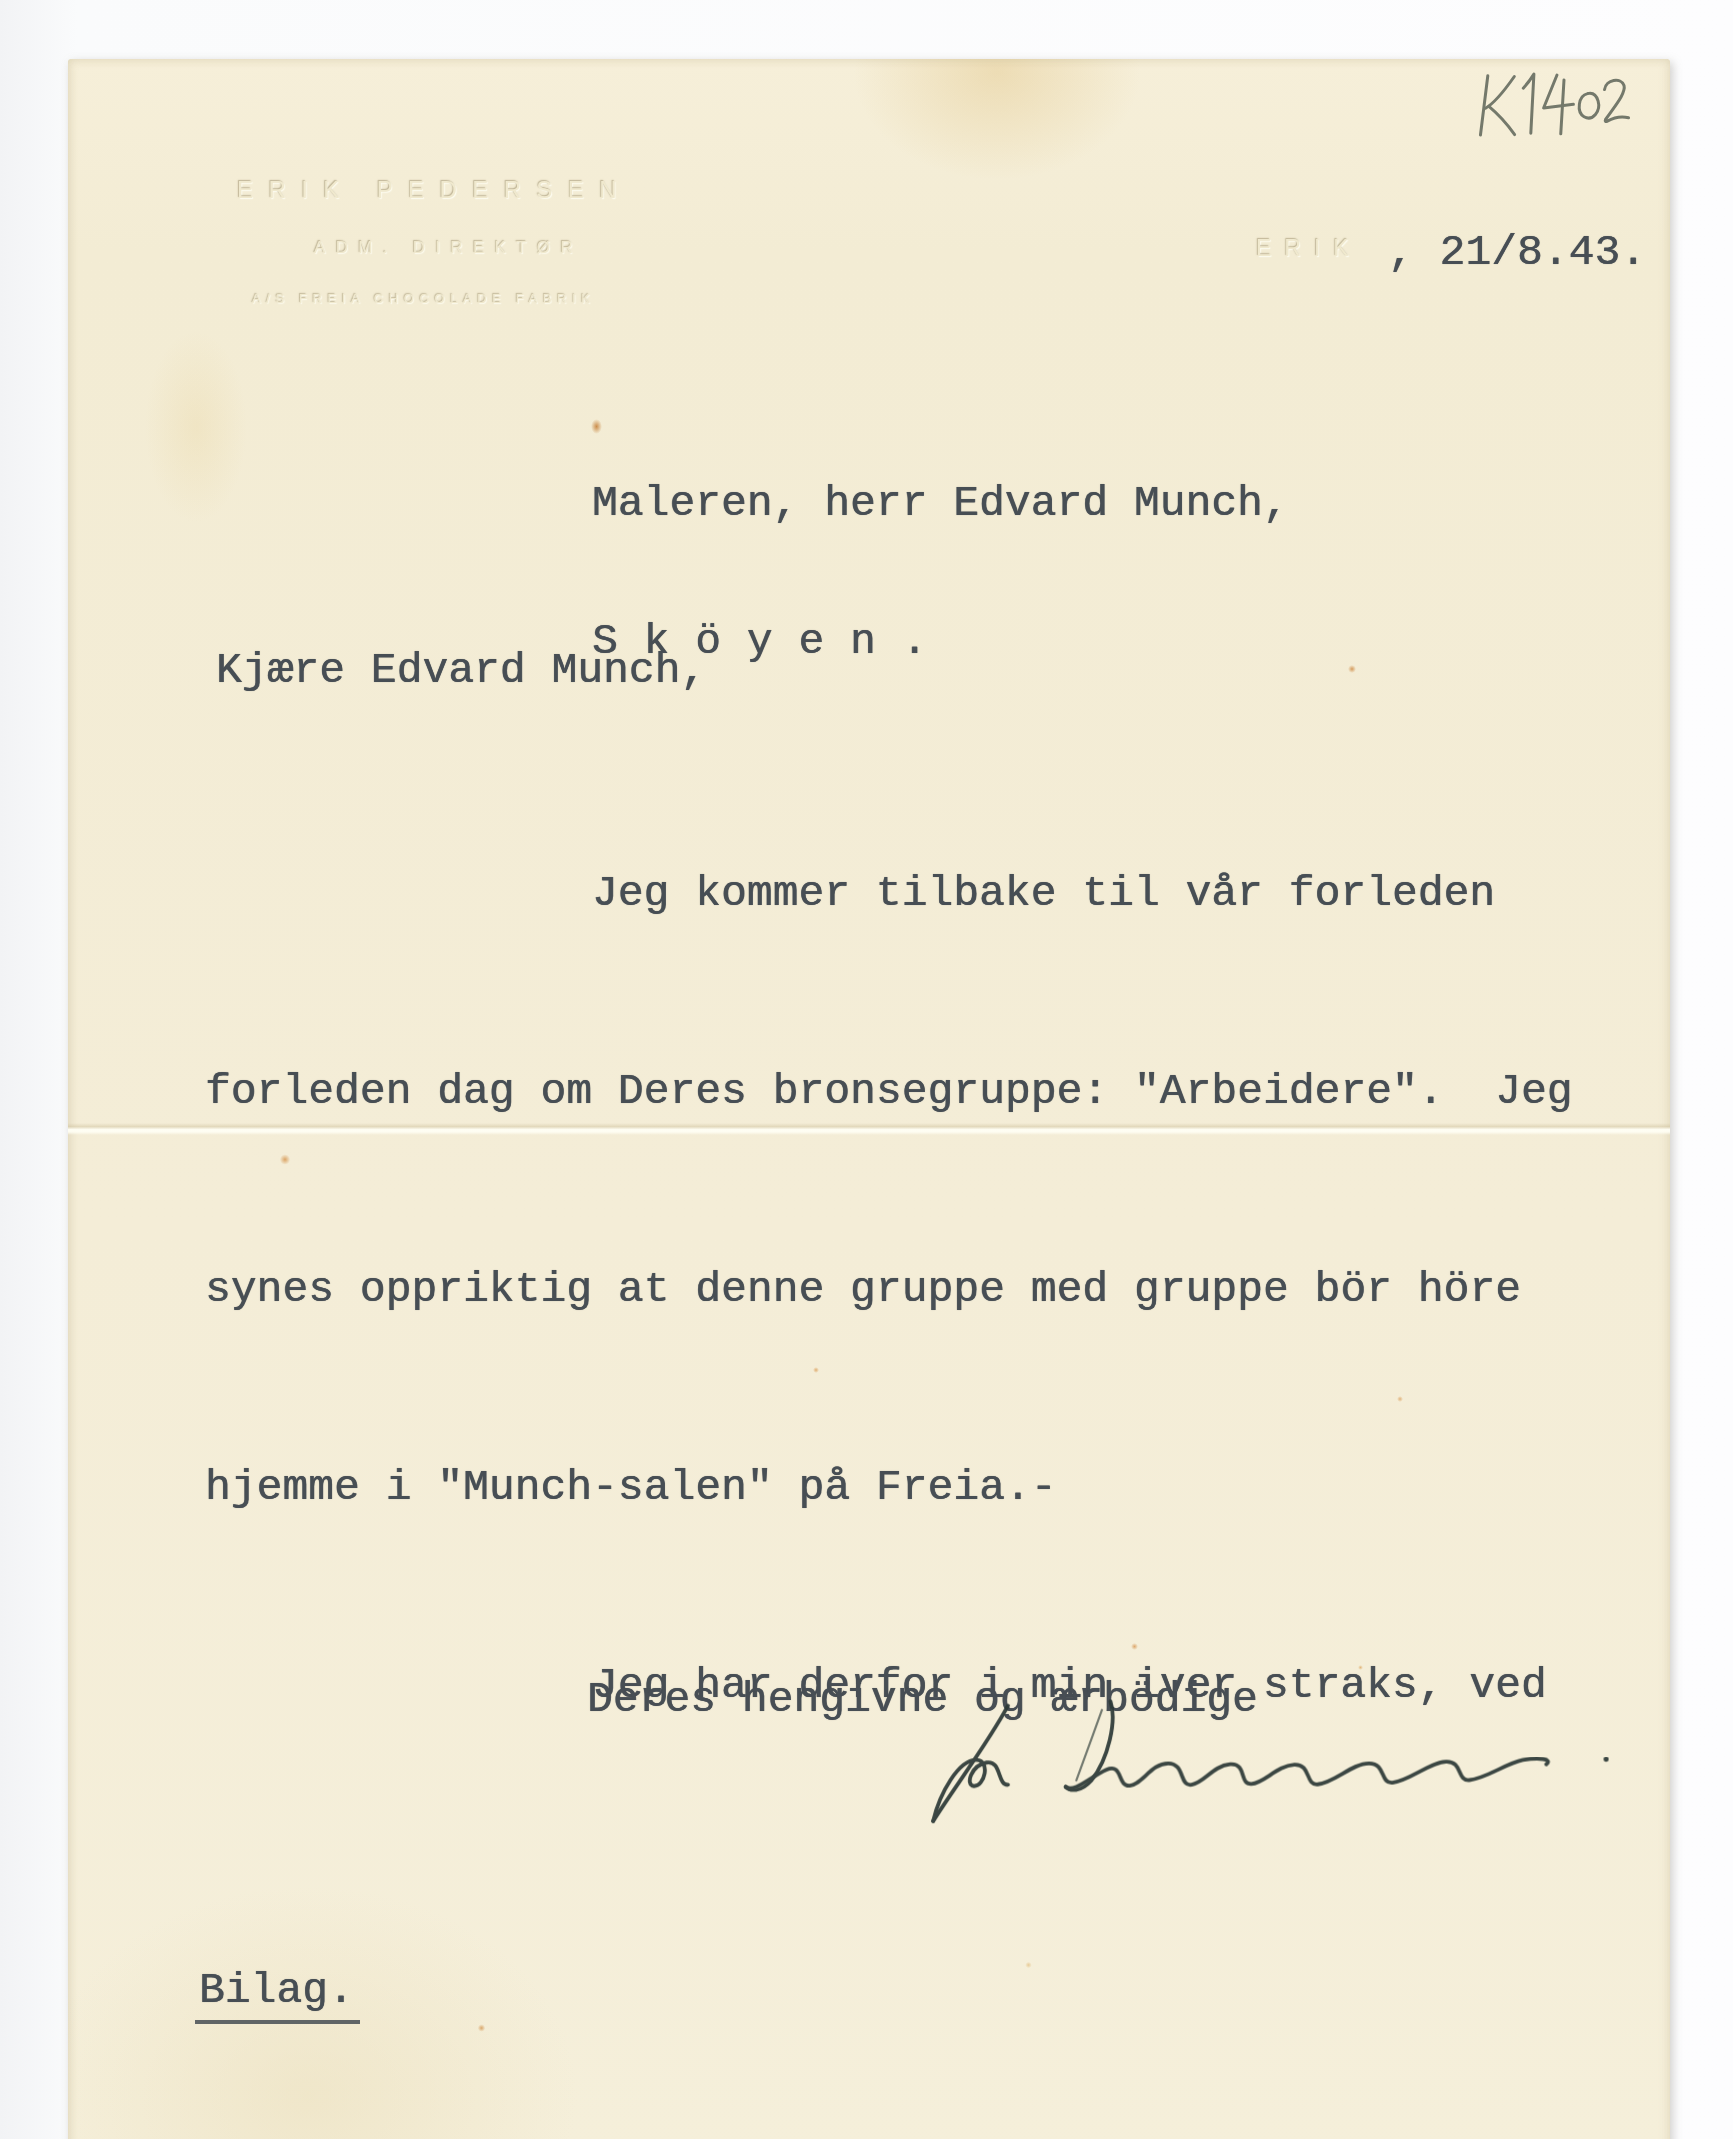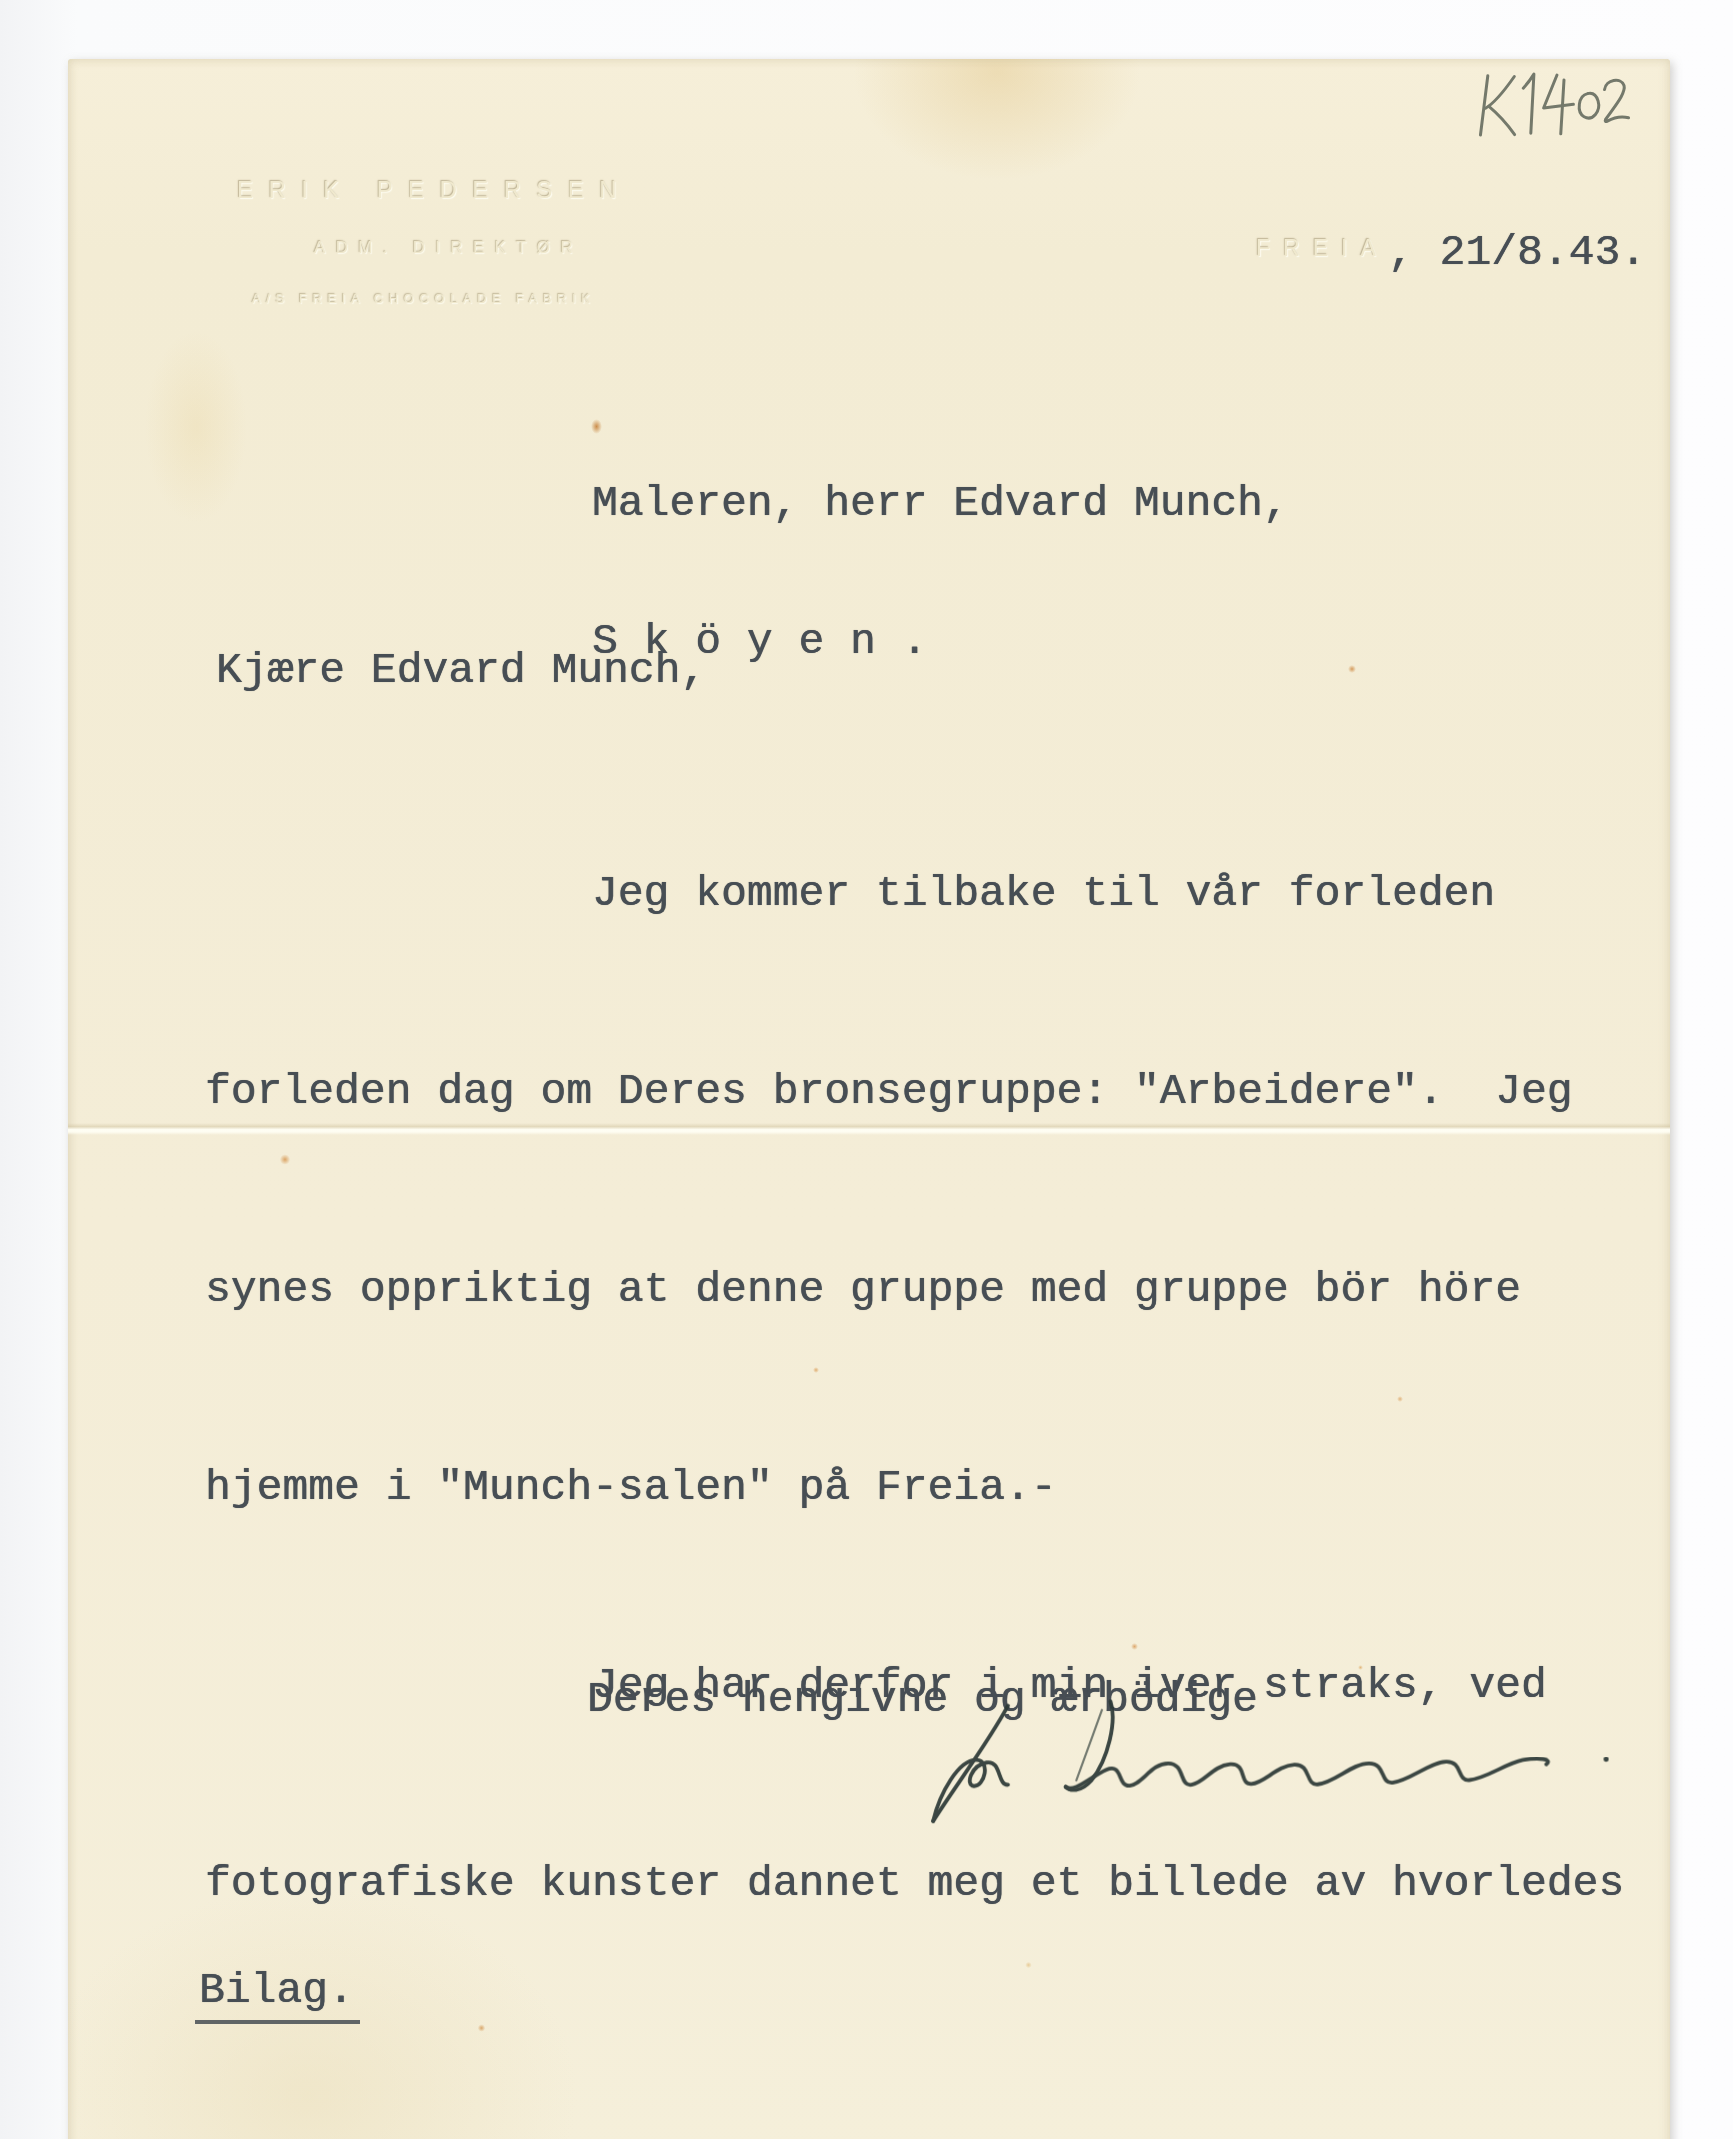--- a/index.html
+++ b/index.html
@@ -68,37 +68,36 @@
       <path d="M92,16 C65,52 40,78 22,88"></path>
       <path d="M30,84 C48,100 72,128 88,152"></path>
       <path d="M112,44 C122,34 130,24 138,12 L126,150"></path>
       <path d="M192,16 L158,92 L228,86"></path>
       <path d="M208,28 L196,154"></path>
       <path d="M262,62 C240,66 234,104 252,116 C272,128 292,104 286,80 C282,64 272,60 262,62"></path>
       <path d="M302,54 C306,30 342,26 348,46 C352,64 326,92 302,124 C300,128 302,130 306,128 C322,120 342,118 356,122"></path>
     </g>
   </svg>
 
-  <div class="emboss lh-place">FREIA</div>
+  <div class="emboss lh-place">ERIK</div>
   <div class="tw dateline">, 21/8.43.</div>
 
   <div class="tw addr">
     <div>Maleren, herr Edvard Munch,</div>
     <div>S k ö y e n .</div>
   </div>
 
   <div class="tw salutation">Kjære Edvard Munch,</div>
 
   <div class="tw bodytext">
     <div class="tline ind">Jeg kommer tilbake til vår forleden</div>
     <div class="tline">forleden dag om Deres bronsegruppe: "Arbeidere".  Jeg</div>
     <div class="tline">synes oppriktig at denne gruppe med gruppe bör höre</div>
     <div class="tline">hjemme i "Munch-salen" på Freia.-</div>
     <div class="tline ind">Jeg har derfor i min iver straks, ved</div>
-    <div class="tline">fotografiske kunster dannet meg et billede av hvorledes</div>
     
     
     
     
     
     
     
   </div>
 
   <div class="tw closing">Deres hengivne og ærbödige</div>

